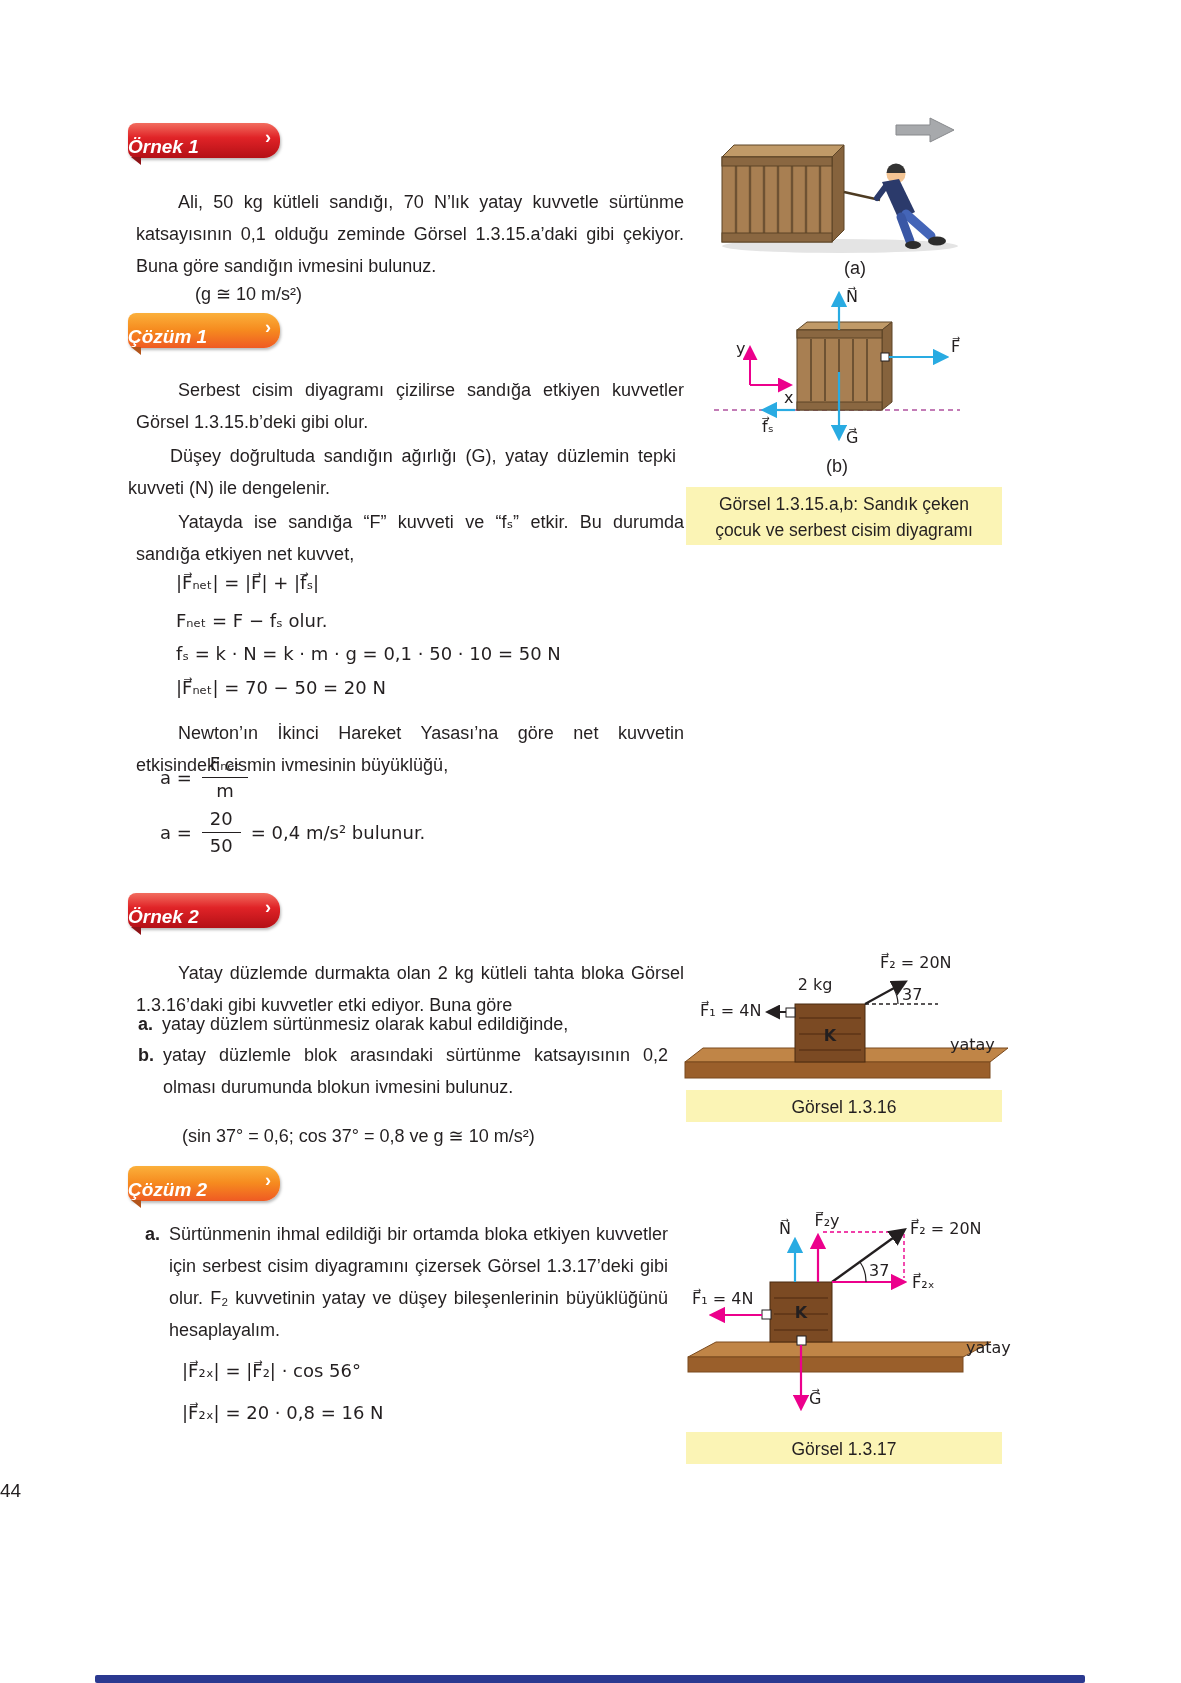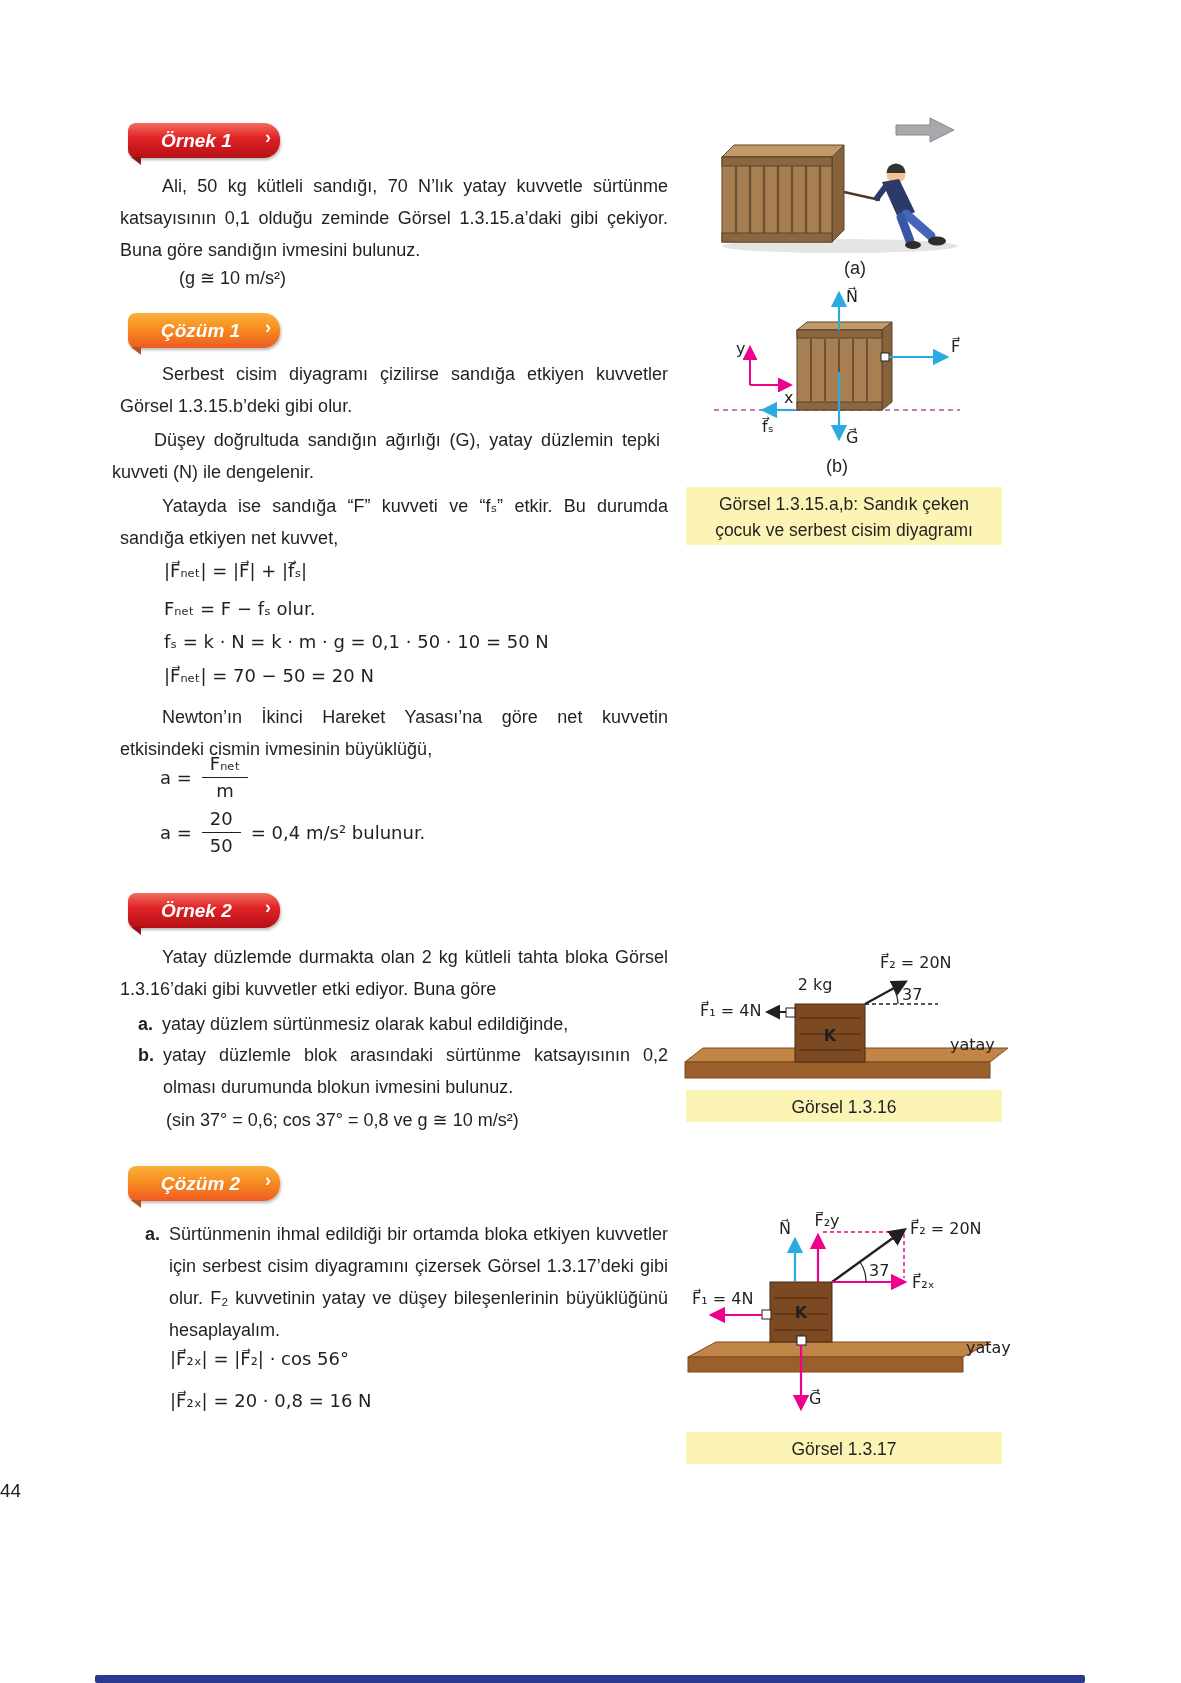--- a/index.html
+++ b/index.html
@@ -6,33 +6,33 @@
     --ink:#231f20;
     --cyan:#29abe2;
     --magenta:#ec008c;
     --cap:#fbf4b5;
   }
   *{box-sizing:border-box}
   html,body{margin:0;padding:0;background:#ffffff}
   body{font-family:"Liberation Sans","DejaVu Sans",sans-serif;color:var(--ink)}
   .page{position:relative;width:1181px;height:1683px;background:#fff;overflow:hidden}
   .abs{position:absolute}
-  .body{position:absolute;font-size:18px;line-height:32px;text-align:justify;margin:0}
+  .body{position:absolute;font-size:18px;line-height:32px;text-align:justify;margin:16px}
   .ind{text-indent:42px}
-  .eq{position:absolute;font-family:"DejaVu Sans","Liberation Sans",sans-serif;font-size:18px;margin:4px;white-space:nowrap}
+  .eq{position:absolute;font-family:"DejaVu Sans","Liberation Sans",sans-serif;font-size:18px;margin:16px;white-space:nowrap}
   .eqrow{position:absolute;display:flex;align-items:center;gap:10px;
          font-family:"DejaVu Sans","Liberation Sans",sans-serif;font-size:18px}
   .frac{display:inline-flex;flex-direction:column;align-items:center;line-height:22px}
   .frac .num{padding:0 8px 2px;border-bottom:1.6px solid var(--ink)}
   .frac .den{padding-top:2px}
   .item{position:absolute;display:flex;gap:9px;font-size:18px;line-height:32px}
   .item b{flex:0 0 auto}
   .item span{text-align:justify}
   .ribbon{position:absolute;height:35px;width:152px;color:#fff;font-weight:bold;font-style:italic;
-          font-size:19px;display:flex;align-items:center;padding-left:33px;
+          font-size:19px;display:flex;align-items:flex-end;
           border-radius:8px 16px 16px 8px;box-shadow:1px 2px 3px rgba(0,0,0,.28)}
   .ribbon .chev{position:absolute;right:9px;top:4px;font-style:normal;font-weight:bold;font-size:18px}
   .ribbon.red{background:linear-gradient(180deg,#f26d5f 0%,#e02327 42%,#b41016 100%)}
   .ribbon.orange{background:linear-gradient(180deg,#fbb03b 0%,#f68b1f 48%,#ef5a23 100%)}
   .ribbon::before{content:"";position:absolute;left:3px;bottom:-7px;width:0;height:0;
                   border-top:8px solid #8e1216;border-left:10px solid transparent}
   .ribbon.orange::before{border-top-color:#b3541a}
   .cap-box{position:absolute;background:var(--cap);text-align:center;font-size:17.5px;
            line-height:26px;padding:4px 10px;color:var(--ink)}
   .figlabel{position:absolute;text-align:center;font-size:18px}

